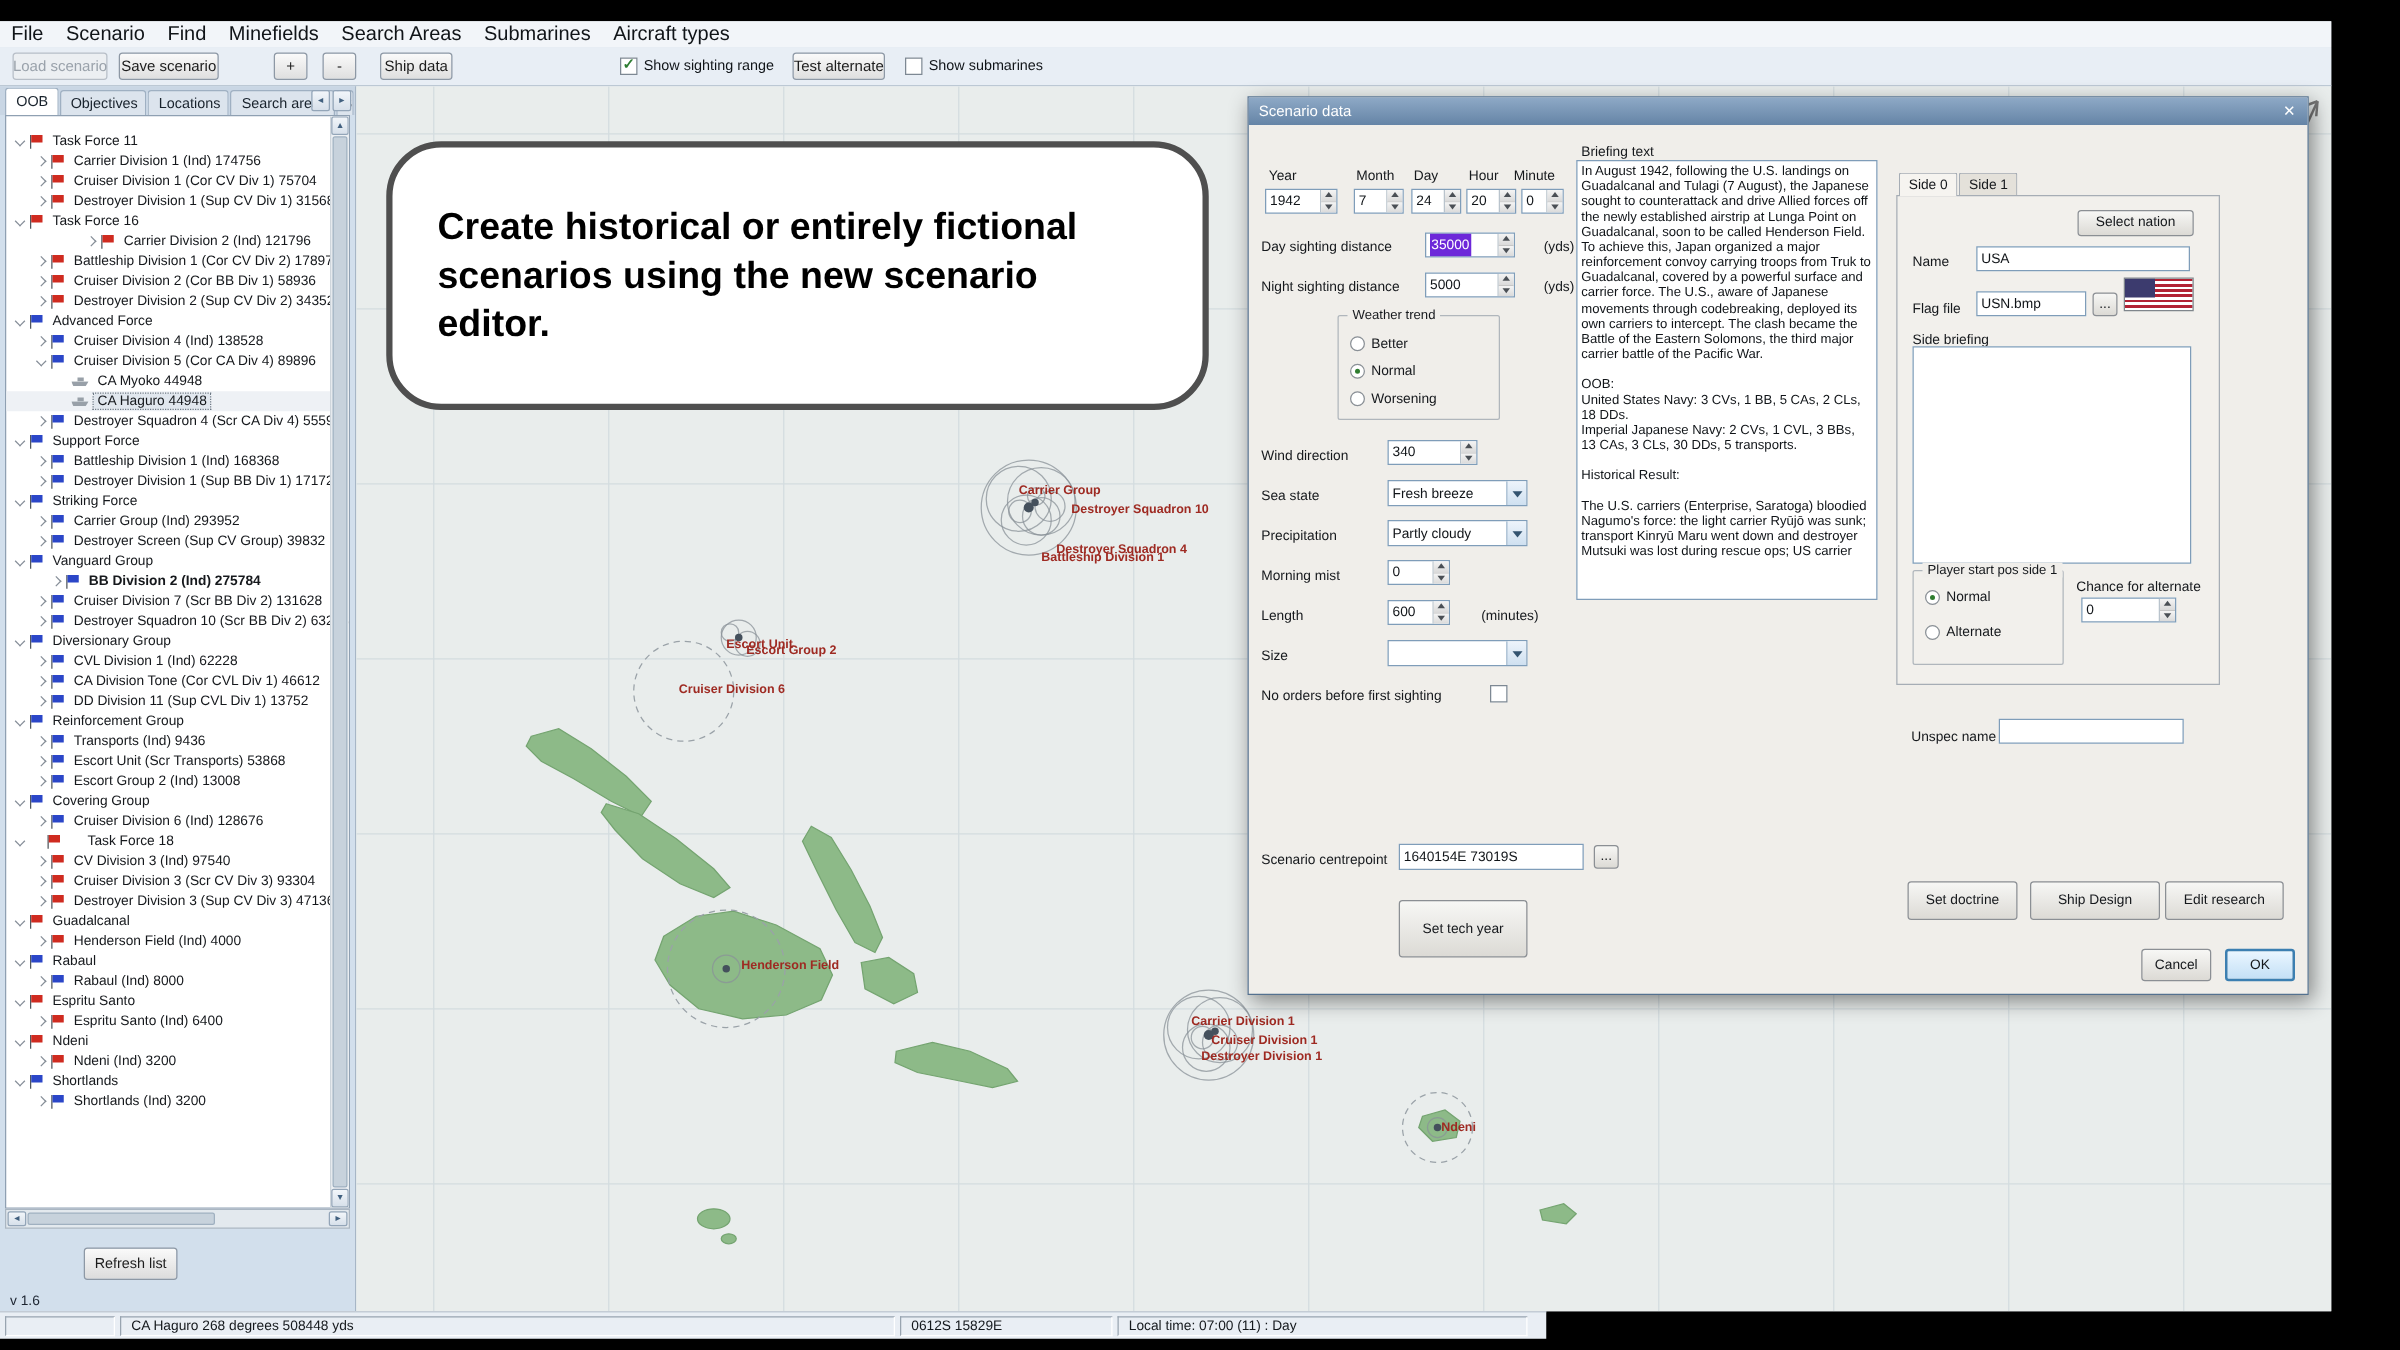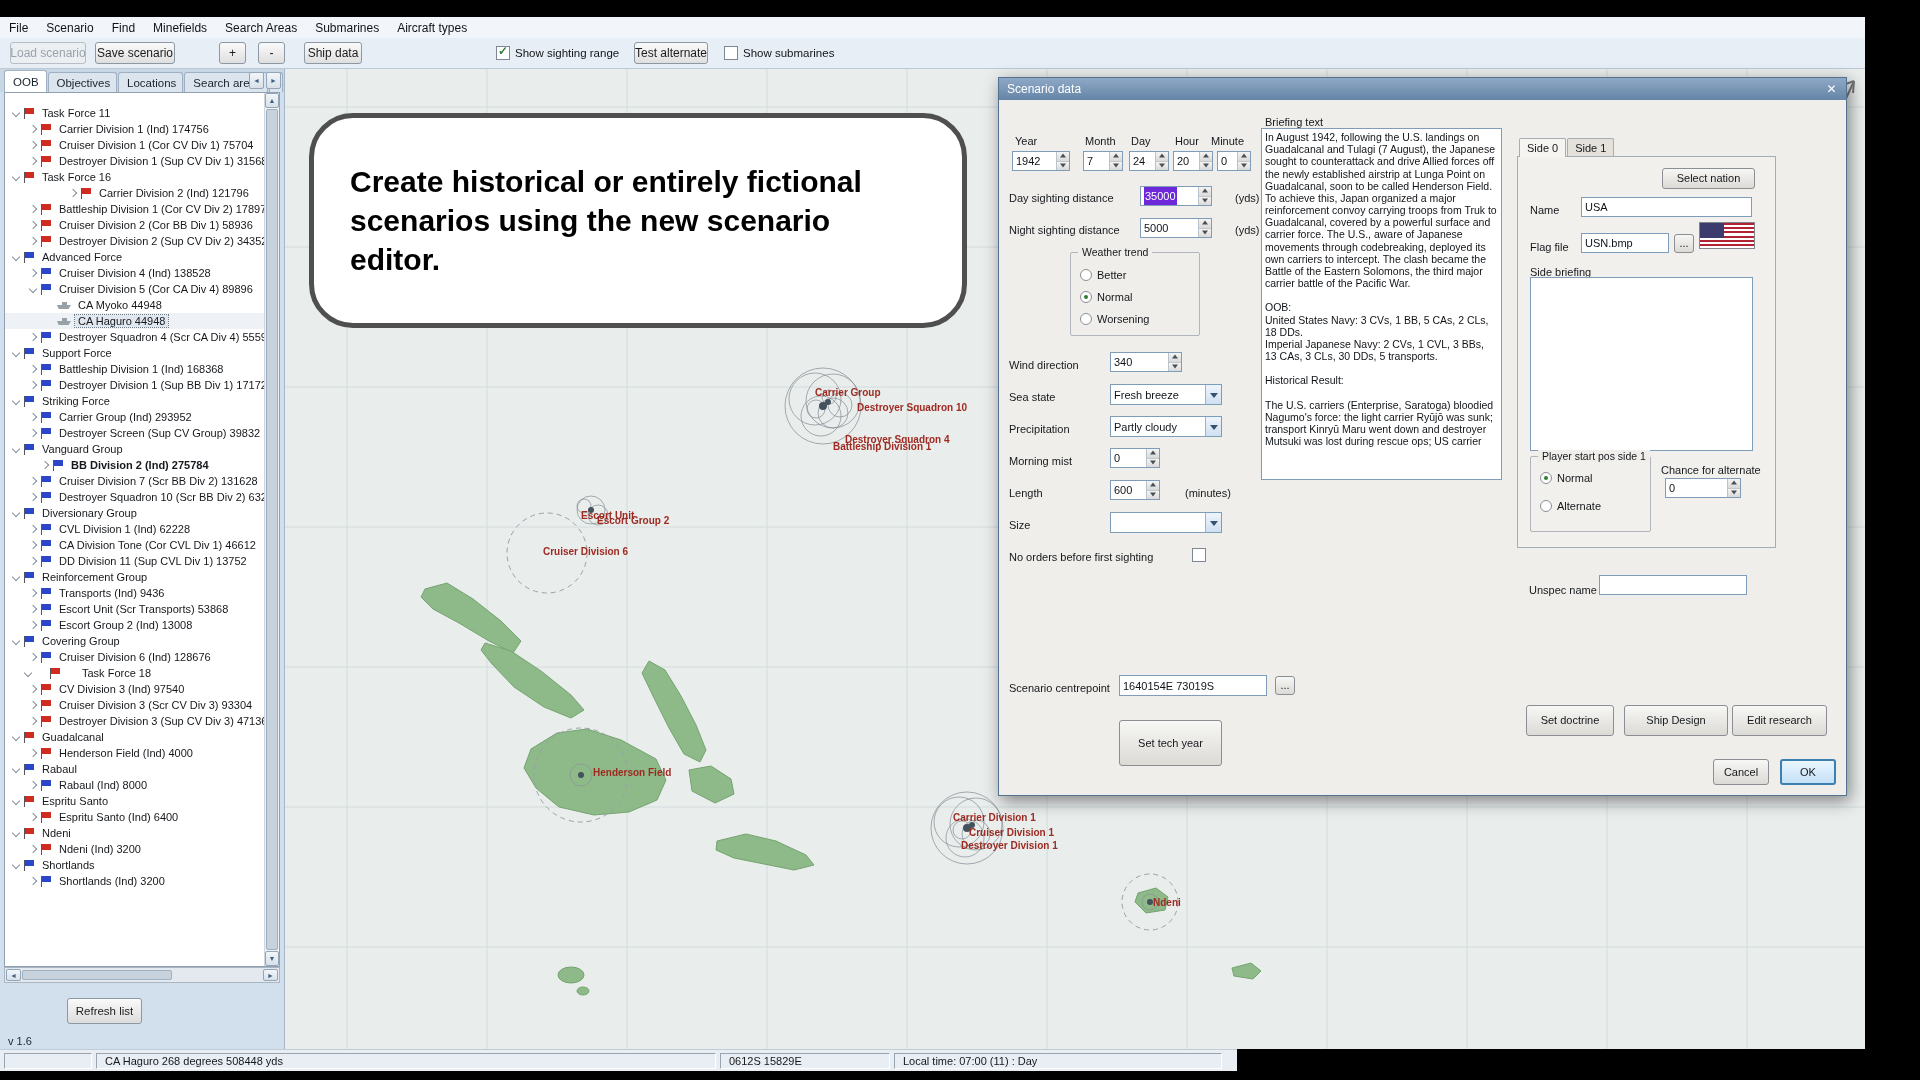--- a/index.html
+++ b/index.html
@@ -1,21 +1,21 @@
 <!DOCTYPE html>
 <html><head>
 <meta charset="utf-8">
 <style>
   *{margin:0;padding:0;box-sizing:border-box}
   html,body{width:1920px;height:1080px;background:#000;overflow:hidden;position:relative;
     font-family:"Liberation Sans",sans-serif;-webkit-font-smoothing:antialiased}
   #app{position:absolute;left:0;top:17px;width:1865px;height:1032px;background:#dde5ed}
 
   
-  .menubar{position:absolute;left:0;top:0;width:100%;height:21px;background:#f2f5f9;display:flex;align-items:flex-start;font-size:12px;color:#101418}
+  .menubar{position:absolute;left:0;top:0;width:100%;height:21px;background:#f2f5f9;display:flex;align-items:flex-start;font-size:16px;color:#101418}
   .menu-item{padding:0 9px;height:100%;display:flex;align-items:center;cursor:default}
   .toolbar{position:absolute;left:0;top:21px;width:100%;height:31px;background:#e8eef5;border-bottom:1px solid #bcc8d4;font-size:12px}
   .tbtn{position:absolute;top:4px;height:22px;padding:0 10px;background:linear-gradient(#fafafa,#dfdfdf);
     border:1px solid #8d98a5;border-radius:3px;display:flex;align-items:center;justify-content:center;color:#1c1c1c;white-space:nowrap}
   .tbtn.disabled{color:#9aa2ab;background:#eceff2;border-color:#b7bec7}
   .cb{width:14px;height:14px;background:#fff;border:1px solid #7d8893;position:relative;display:inline-block}
   .cb .ck{font-style:normal;position:absolute;left:1px;top:-2px;font-size:12px;font-weight:bold;color:#2e7d32;line-height:1}
   .tlab{position:absolute;top:9px;font-size:11.5px;color:#101418;white-space:nowrap}
 
   
@@ -330,21 +330,21 @@
         <div class="trow" style="padding-left: 4px;">
           <span class="chev open"></span>
           <span class="flag blue"></span>
           <span class="tlabel">Covering Group</span>
         </div>
         <div class="trow" style="padding-left: 21px;">
           <span class="chev closed"></span>
           <span class="flag blue"></span>
           <span class="tlabel">Cruiser Division 6 (Ind) 128676</span>
         </div>
-        <div class="trow" style="padding-left: 16px; gap: 14px;">
+        <div class="trow" style="padding-left: 4px; gap: 14px;">
           <span class="chev open"></span>
           <span class="flag red"></span>
           <span class="tlabel">Task Force 18</span>
         </div>
         <div class="trow" style="padding-left: 21px;">
           <span class="chev closed"></span>
           <span class="flag red"></span>
           <span class="tlabel">CV Division 3 (Ind) 97540</span>
         </div>
         <div class="trow" style="padding-left: 21px;">

